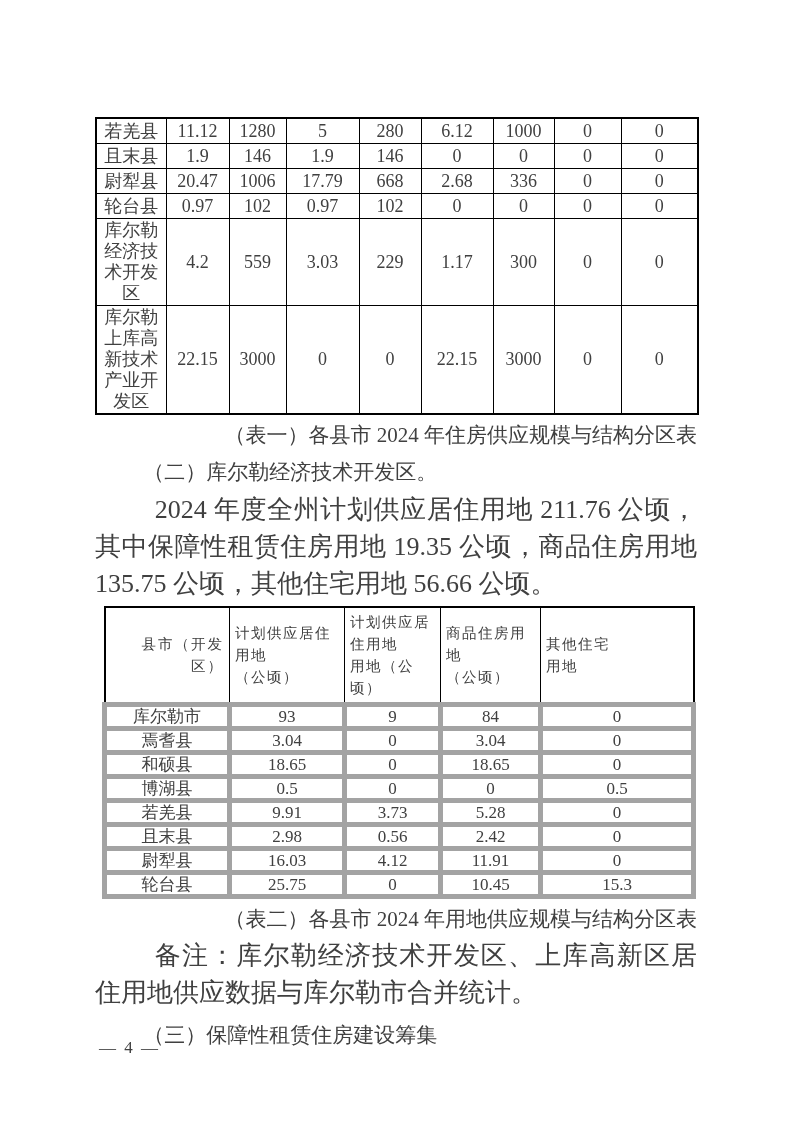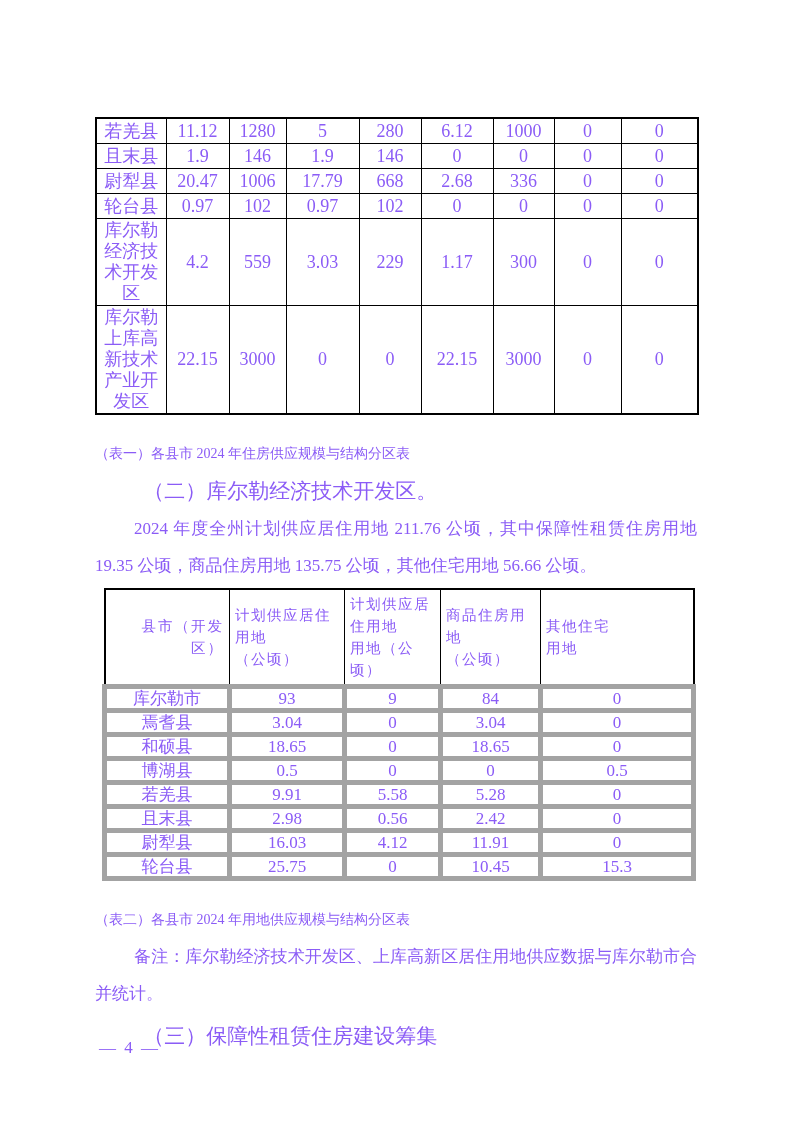--- a/index.html
+++ b/index.html
@@ -1,21 +1,21 @@
 <!DOCTYPE html>
 <html lang="zh"><head>
 <meta charset="utf-8">
 <style>
   html, body { margin: 0; padding: 0; background: #fff; }
   .page {
     position: relative;
     width: 793px;
     height: 1122px;
     background: #fff;
-    color: #8b5cf6;
+    color: #404040;
     font-family: "Liberation Serif", "DejaVu Serif", serif;
     overflow: hidden;
   }
   .content {
     position: absolute;
     left: 95px;
     top: 117px;
     width: 602px;
   }
 
@@ -32,34 +32,34 @@
     vertical-align: middle;
     height: 22px;
     line-height: 21px;
     padding: 1px 2px;
     overflow: hidden;
     word-break: break-all;
   }
 
   
   .caption {
-    margin: 26px 0 0 0;
-    font-size: 14px;
+    margin: 7px 0 0 0;
+    font-size: 21px;
     line-height: 26px;
-    text-align: left;
+    text-align: right;
   }
   .heading {
     margin: 11px 0 0 0;
     font-size: 21px;
     line-height: 27px;
     text-indent: 2.3em;
   }
   .body-text {
     margin: 5px 0 0 0;
-    font-size: 17px;
+    font-size: 26px;
     line-height: 37px;
     text-align: justify;
     text-indent: 2.3em;
   }
 
   
   .t2 {
     width: 589px;
     margin-left: 7px;
     margin-top: 4px;
@@ -238,21 +238,21 @@
           <tr>
             <td>博湖县</td>
             <td>0.5</td>
             <td>0</td>
             <td>0</td>
             <td>0.5</td>
           </tr>
           <tr>
             <td>若羌县</td>
             <td>9.91</td>
-            <td>5.58</td>
+            <td>3.73</td>
             <td>5.28</td>
             <td>0</td>
           </tr>
           <tr>
             <td>且末县</td>
             <td>2.98</td>
             <td>0.56</td>
             <td>2.42</td>
             <td>0</td>
           </tr>

